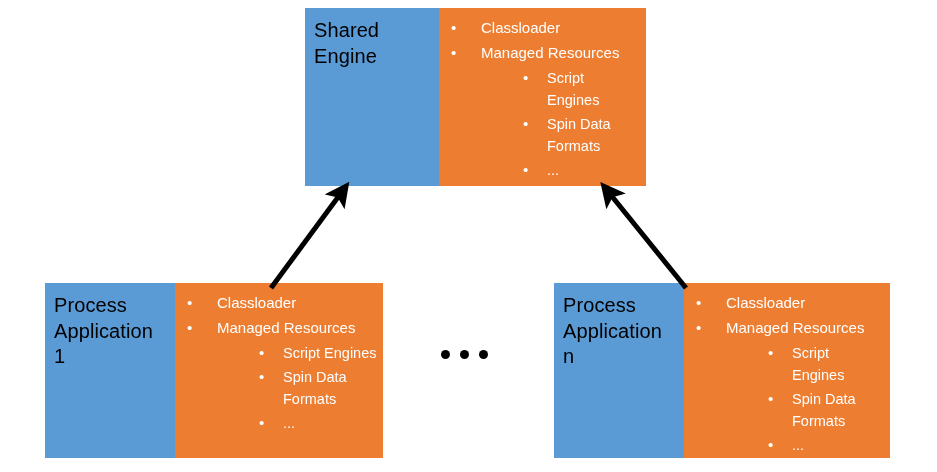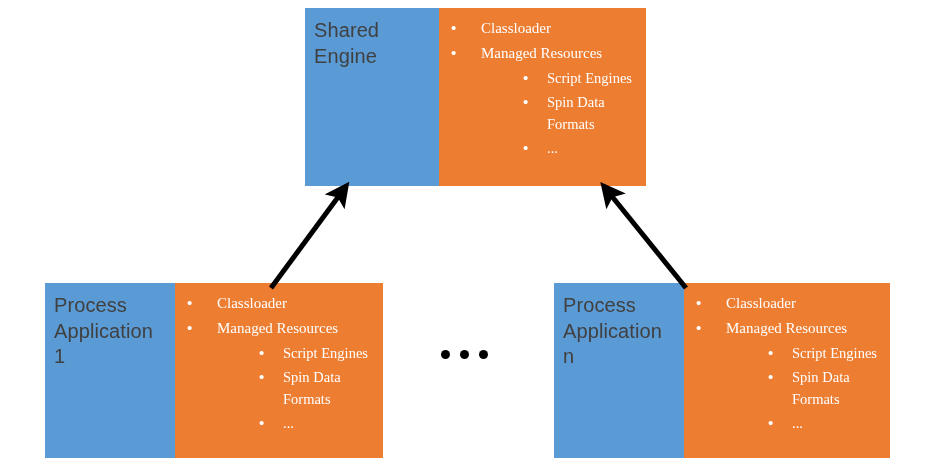--- a/index.html
+++ b/index.html
@@ -36,21 +36,21 @@
     box-sizing: border-box;
     background: #ED7D31;
     color: #ffffff;
     flex: 1 1 auto;
     padding: 9px 0 0 0;
   }
 
   .title-text {
     font-size: 20px;
     line-height: 1.28;
-    color: #404040;
+    color: #000000;
     white-space: pre-line;
     letter-spacing: 0.1px;
   }
 
   
   ul.lvl1 {
     list-style: none;
     margin: 0;
     padding: 0 6px 0 10px;
   }
@@ -78,21 +78,21 @@
   ul.lvl1 > li > .bullet,
   ul.lvl2 > li > .bullet {
     position: absolute;
     left: 2px;
     top: 0;
     font-size: 15px;
     line-height: 1.52;
     color: #ffffff;
   }
   ul.lvl2 > li > .bullet { left: 4px; }
-  li > .li-text { display: block; font-family: Liberation Serif, serif; }
+  li > .li-text { display: block; }
   li.nested-holder { padding-left: 0; margin-bottom: 0; }
 
   
   #ellipsis {
     position: absolute;
     display: flex;
     gap: 10px;
     align-items: center;
   }
   #ellipsis .dot {

